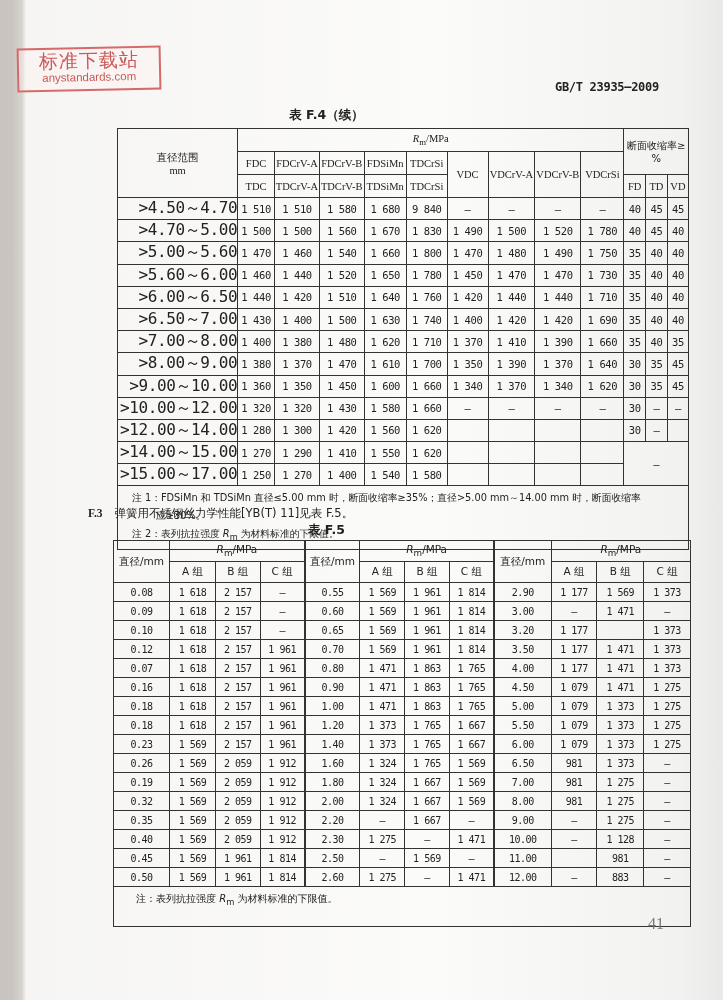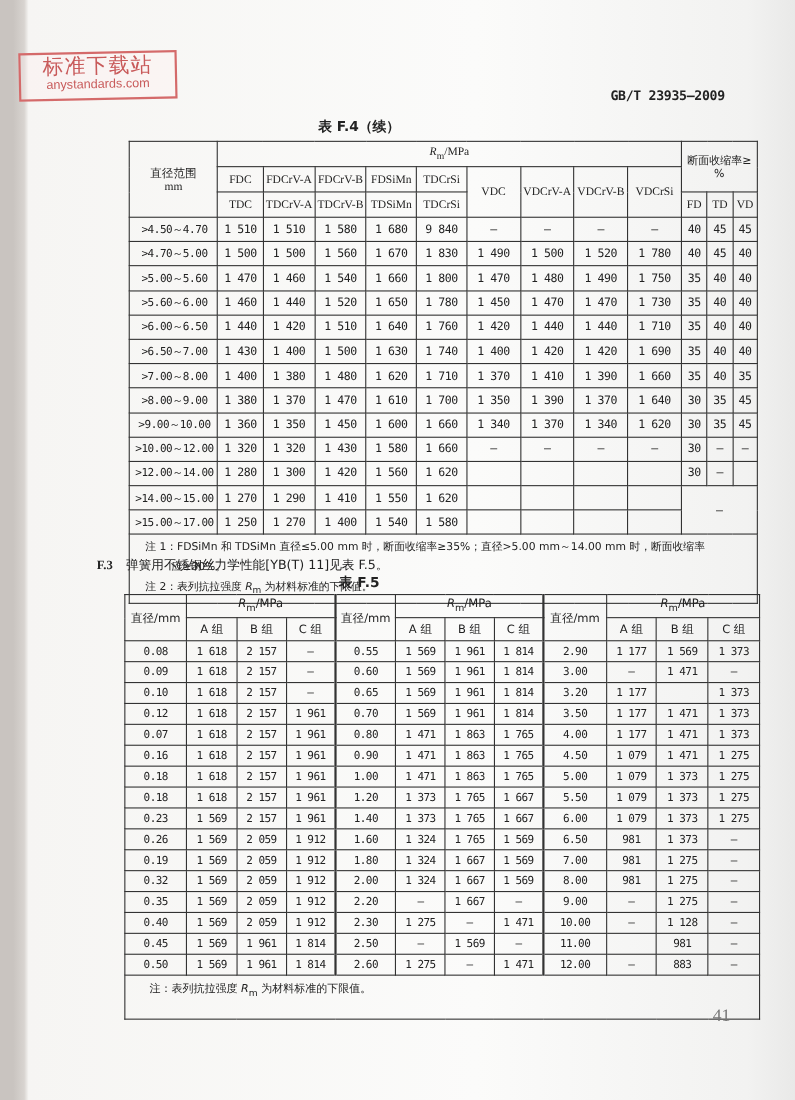--- a/index.html
+++ b/index.html
@@ -26,21 +26,21 @@
     font-family: "DejaVu Sans", sans-serif;
   }
   table { border-collapse: collapse; position: absolute; }
   td, th {
     border: 1px solid #333; padding: 0; text-align: center; font-weight: normal;
     font-size: 10.5px; white-space: nowrap; overflow: hidden;
   }
   #t4 { left: 117px; top: 128px; width: 572px; }
   #t4 th { height: 22px; font-size: 10.5px; }
   #t4 td { height: 21.2px; font-size: 10.5px; font-family: "DejaVu Sans Mono", monospace; letter-spacing: -0.4px; }
-  #t4 td.range { text-align: center; padding-left: 2px; font-size: 10px; }
+  #t4 td.range { text-align: right; padding-left: 2px; font-size: 16px; }
   #t4 .note { text-align: left; padding: 3px 6px 3px 14px; font-size: 9.8px; line-height: 18px; white-space: normal;
     font-family: "DejaVu Sans", sans-serif; letter-spacing: 0; }
   #t4 .note .indent { padding-left: 24px; }
   .section {
     position: absolute; left: 88px; top: 506px; font-size: 11.5px; font-family: "DejaVu Sans", sans-serif;
   }
   .section .num { font-weight: bold; margin-right: 12px; font-family: "Liberation Serif", serif; }
   #t5 { left: 113px; top: 540px; width: 578px; }
   #t5 th { height: 20px; font-size: 10.5px; font-family: "DejaVu Sans", sans-serif; }
   #t5 td { height: 18px; font-size: 10px; font-family: "DejaVu Sans Mono", monospace; letter-spacing: -0.5px; }

